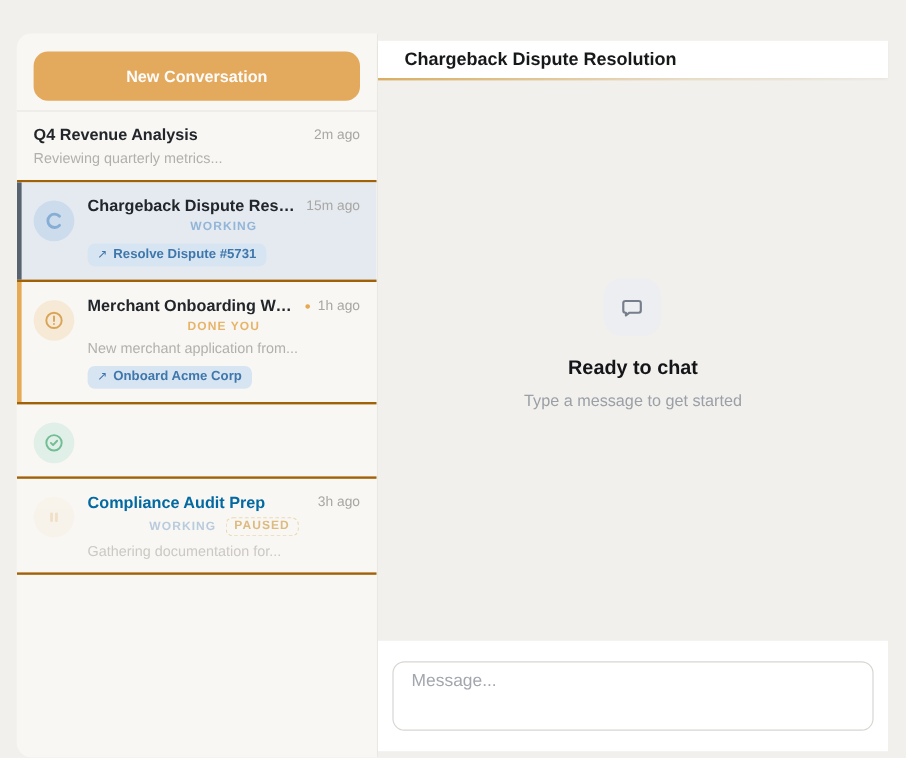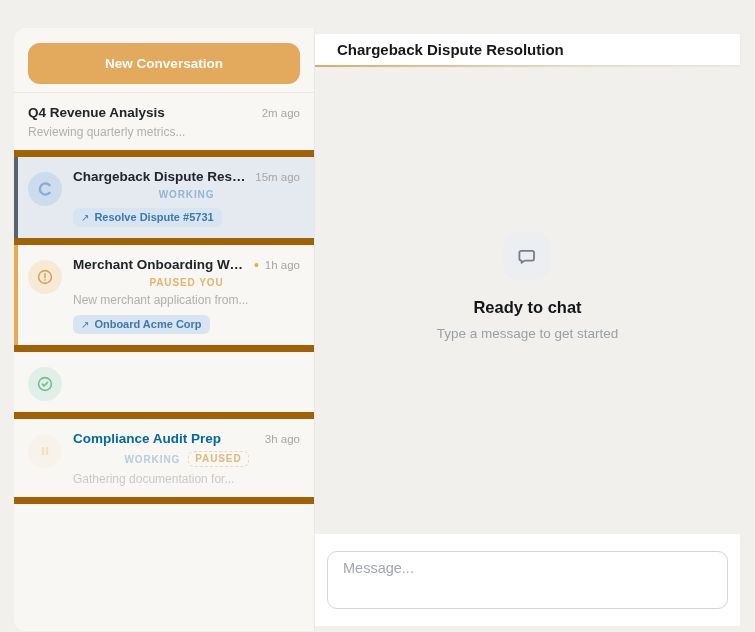--- a/index.html
+++ b/index.html
@@ -29,21 +29,21 @@
     display:block; width:100%; height:41px;
     border:none; border-radius:12px;
     background:#e3a95d; color:#fdfcfa;
     font-family:inherit; font-size:13.5px; font-weight:600;
     cursor:pointer;
   }
   .conv-list { flex:1; overflow:hidden; }
   .conv-item {
     position:relative; display:flex; gap:11px;
     padding:12px 14px 11px;
-    border-bottom:7px solid #a16207;
+    border-bottom:2px solid #a16207;
     cursor:pointer;
   }
   .conv-item.selected { background:#e4eaf0; }
   .accent { position:absolute; left:0; top:0; bottom:0; width:4px; display:none; }
   .conv-item.accent-dark .accent { display:block; background:#59626f; }
   .conv-item.accent-orange .accent { display:block; background:#e6aa55; }
 
   .conv-icon {
     width:34px; height:34px; border-radius:50%;
     flex:none; margin-top:3px;
@@ -193,21 +193,21 @@
       </svg>
     </span>
 
     <div class="conv-content">
       <div class="conv-row1">
         <span class="conv-title">Merchant Onboarding Wor...</span>
         <span class="conv-dot">•</span>
         <span class="conv-time">1h ago</span>
       </div>
       <div class="conv-row2">
-        <span class="conv-status status-needs-you">PAUSED YOU</span>
+        <span class="conv-status status-needs-you">DONE YOU</span>
 
       </div>
       <div class="conv-preview">New merchant application from...</div>
       <div class="action-badge">
         <span class="badge-arrow">↗</span>
         <span class="badge-label">Onboard Acme Corp</span>
       </div>
     </div>
   </div>
 

